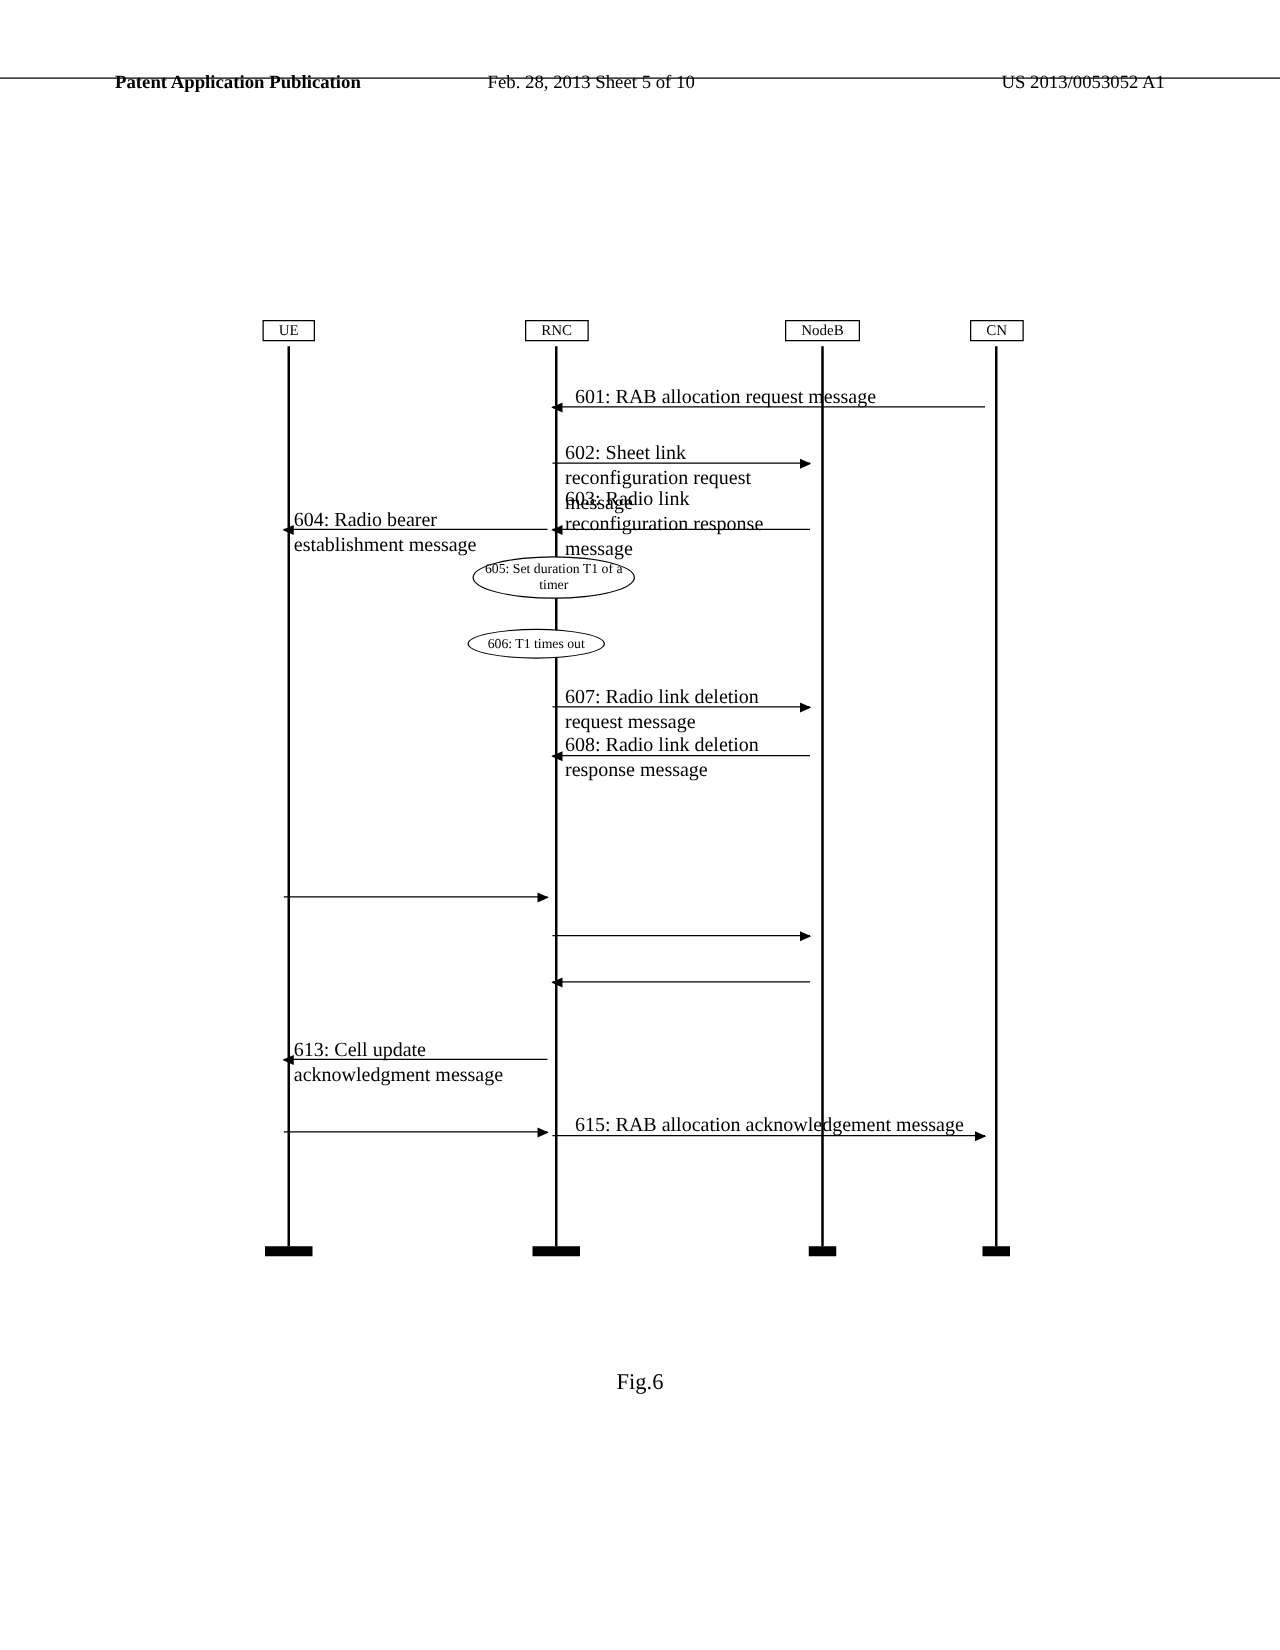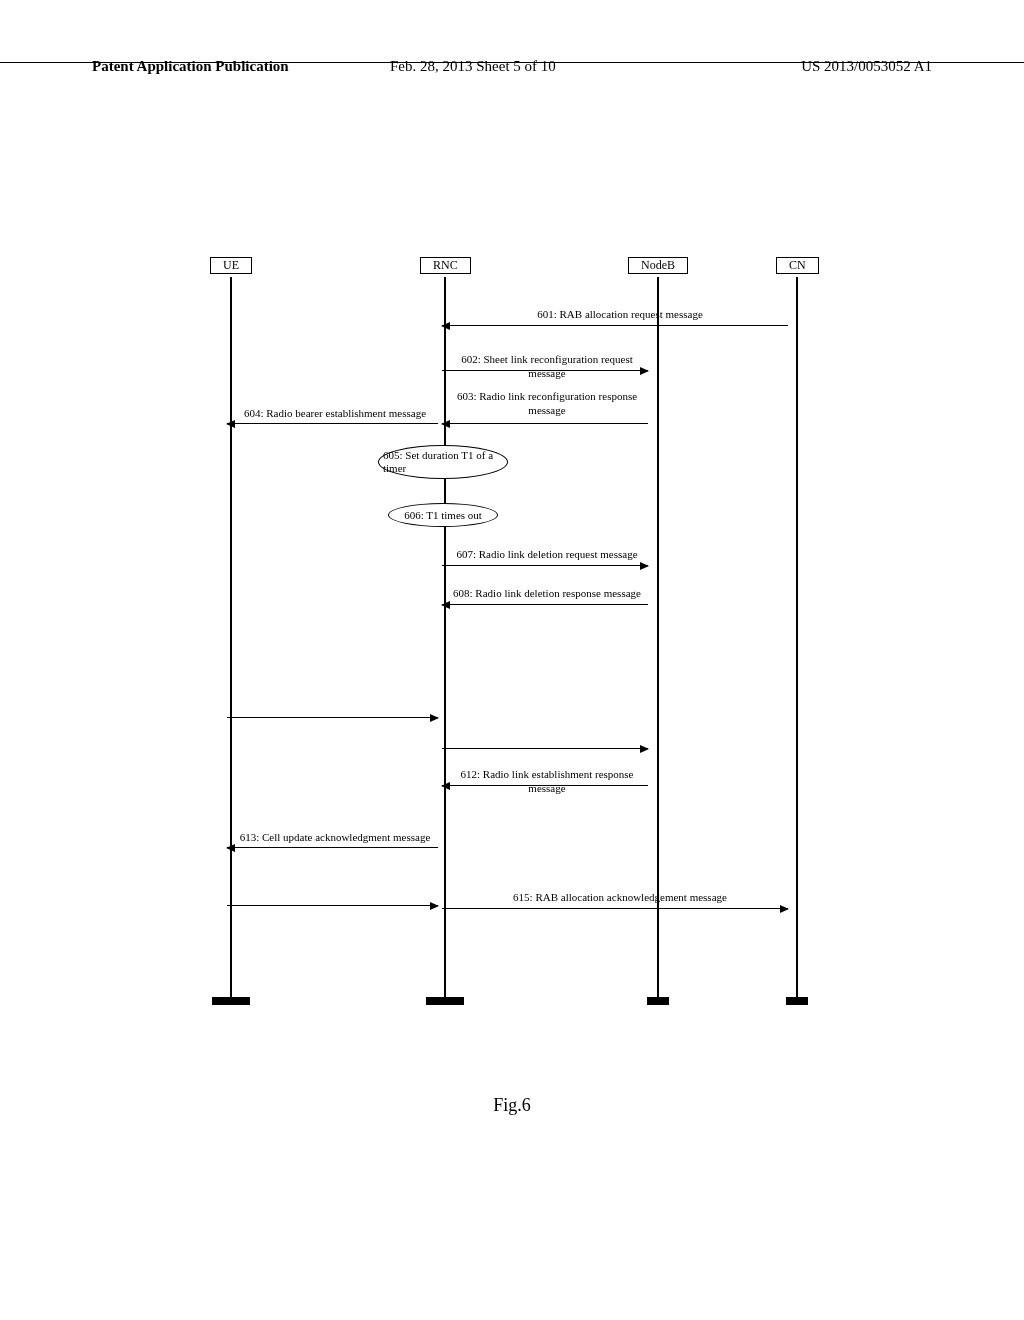--- a/index.html
+++ b/index.html
@@ -56,22 +56,22 @@
   bottom: -8px;
   left: -10px;
   width: 22px;
   height: 8px;
   background: #000;
 }
 .lifeline-end.wide { width: 38px; left: -18px; }
 
 .msg {
   position: absolute;
-  font-size: 11px;
-  text-align: center;
+  font-size: 16px;
+  text-align: left;
   line-height: 1.25;
 }
 .arrow {
   position: absolute;
   height: 1px;
   background: #000;
 }
 .arrow::after {
   content: "";
   position: absolute;
@@ -88,21 +88,21 @@
   left: -1px;
   top: -3.5px;
   border-right: 9px solid #000;
 }
 
 .note-ellipse {
   position: absolute;
   border: 1px solid #000;
   border-radius: 50%;
   font-size: 11px;
-  text-align: left;
+  text-align: center;
   background: #fff;
   display: flex;
   align-items: center;
   justify-content: center;
   line-height: 1.15;
   padding: 2px 4px;
 }
 
 .fig-caption {
   position: absolute;
@@ -155,34 +155,33 @@
   <div class="arrow right" style="left:242px; top:115px; width:206px"></div>
 
   <div class="msg" style="left:252px; top:135px; width:190px">603: Radio link reconfiguration response message</div>
   <div class="arrow left" style="left:242px; top:168px; width:206px"></div>
 
   <div class="msg" style="left:35px; top:152px; width:200px">604: Radio bearer establishment message</div>
   <div class="arrow left" style="left:27px; top:168px; width:211px"></div>
 
   <div class="note-ellipse" style="left:178px; top:190px; width:130px; height:34px">605: Set duration T1 of a timer</div>
 
-  <div class="note-ellipse" style="left:188px; top:248px; width:110px; height:24px">606: T1 times out</div>
+  <div class="note-ellipse" style="left:174px; top:248px; width:110px; height:24px">606: T1 times out</div>
 
   <div class="msg" style="left:252px; top:293px; width:190px">607: Radio link deletion request message</div>
   <div class="arrow right" style="left:242px; top:310px; width:206px"></div>
 
   <div class="msg" style="left:252px; top:332px; width:190px">608: Radio link deletion response message</div>
   <div class="arrow left" style="left:242px; top:349px; width:206px"></div>
 
 
   <div class="arrow right" style="left:27px; top:462px; width:211px"></div>
 
   <div class="arrow right" style="left:242px; top:493px; width:206px"></div>
 
-  <div class="msg" style="left:242px; top:513px; width:210px">612: Radio link establishment response message</div>
   <div class="arrow left" style="left:242px; top:530px; width:206px"></div>
 
   <div class="msg" style="left:35px; top:576px; width:200px">613: Cell update acknowledgment message</div>
   <div class="arrow left" style="left:27px; top:592px; width:211px"></div>
 
   <div class="arrow right" style="left:27px; top:650px; width:211px"></div>
 
   <div class="msg" style="left:260px; top:636px; width:320px">615: RAB allocation acknowledgement message</div>
   <div class="arrow right" style="left:242px; top:653px; width:346px"></div>
 

